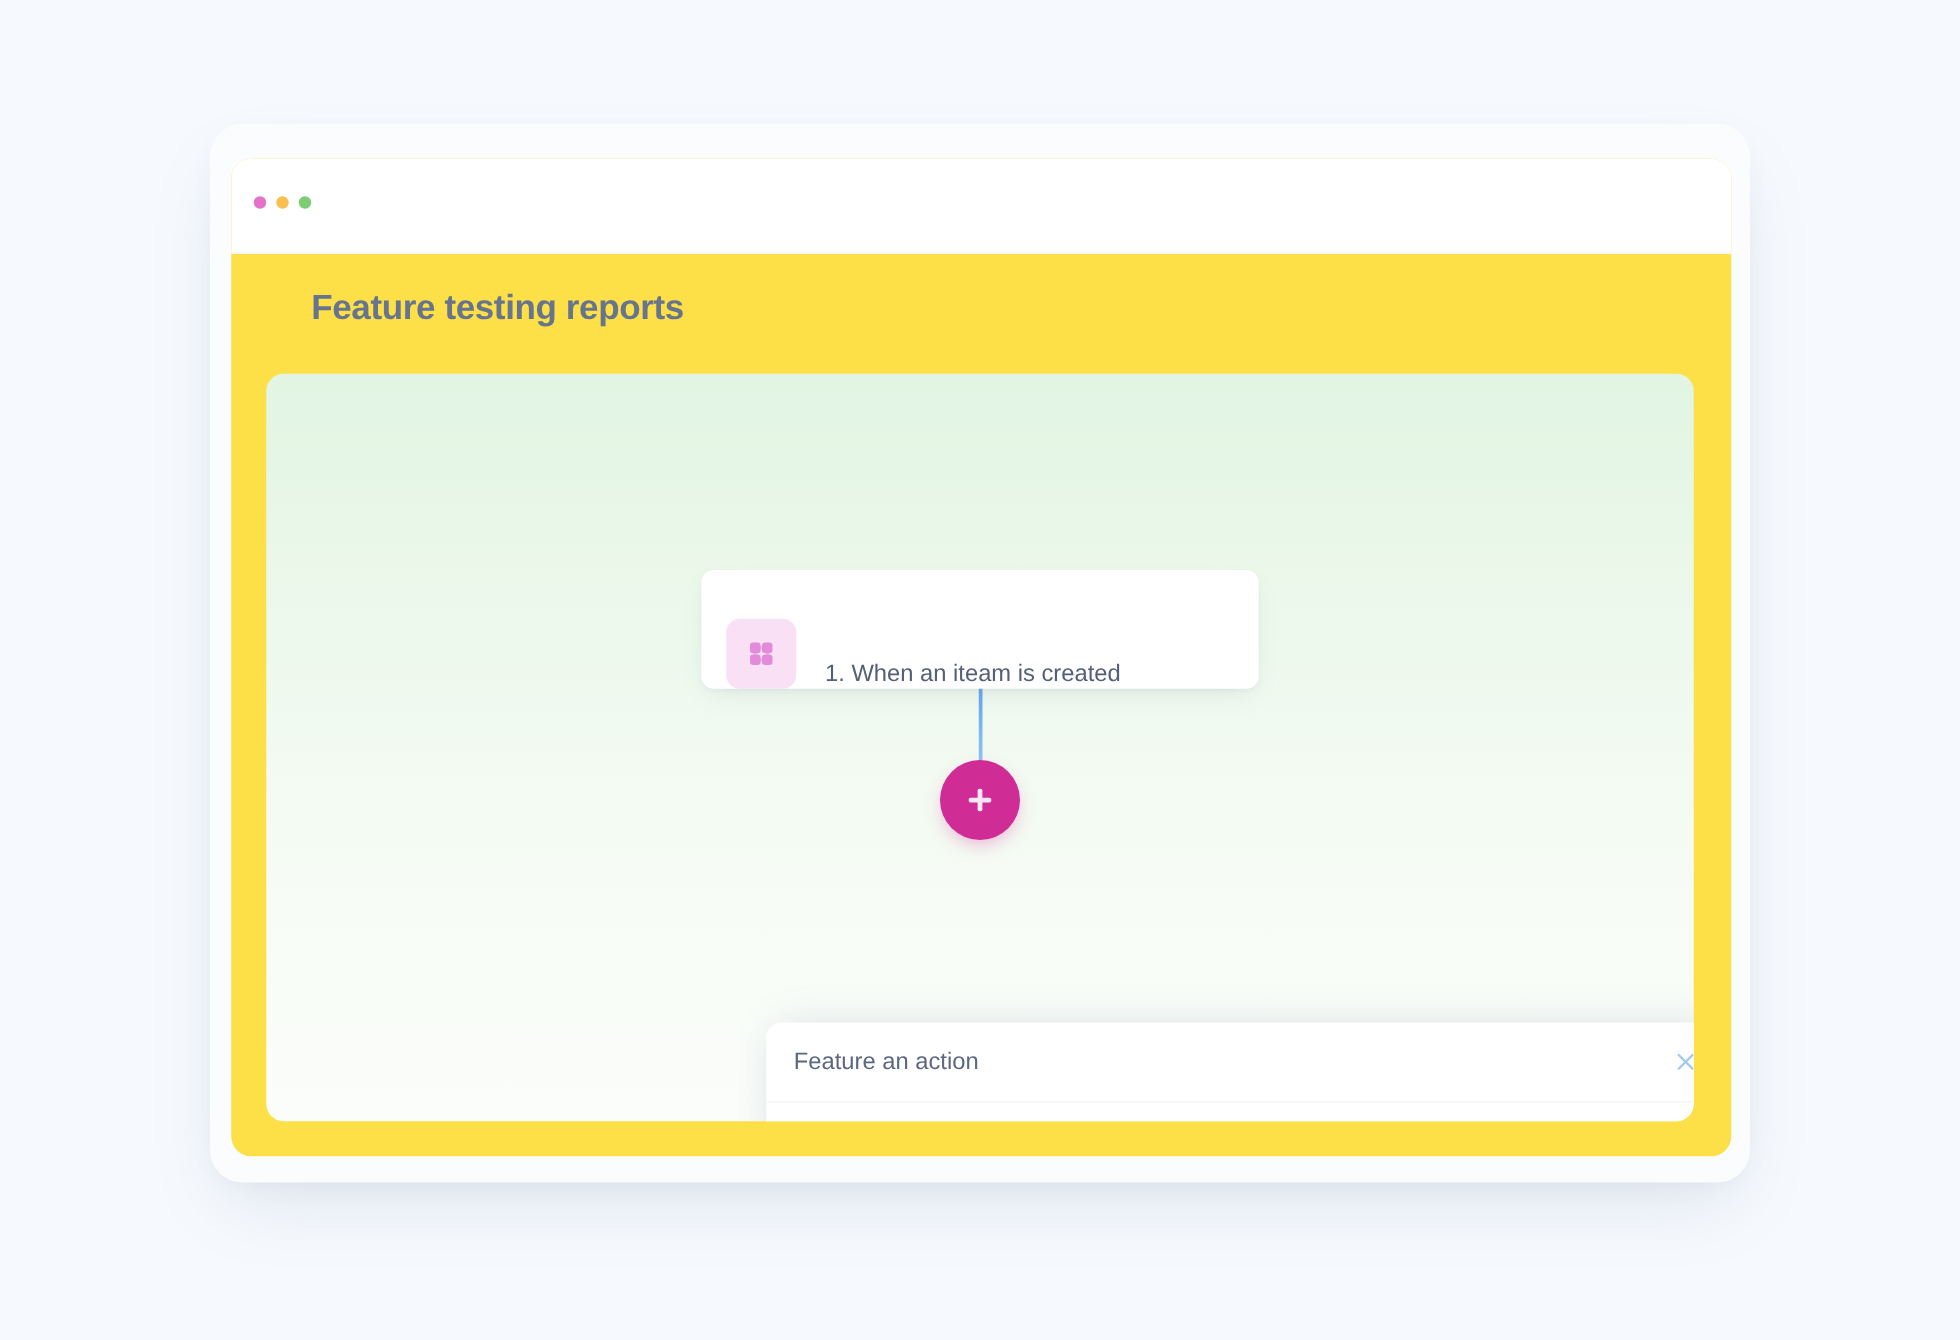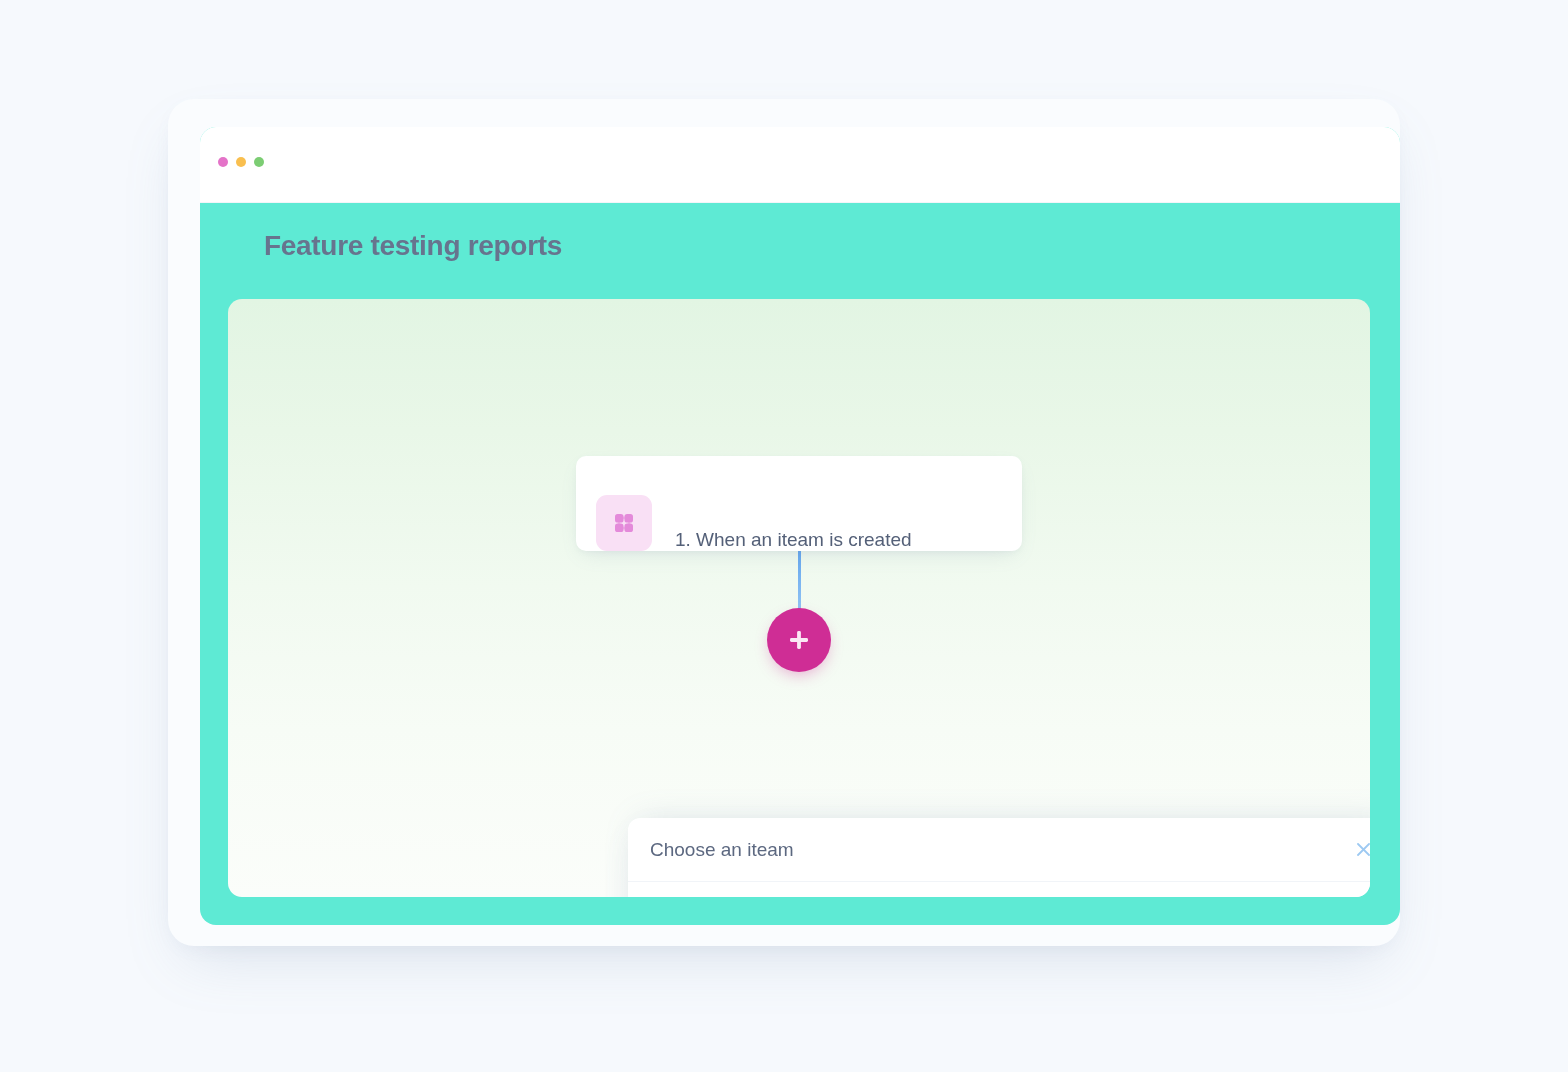--- a/index.html
+++ b/index.html
@@ -25,25 +25,25 @@
     height: 847px;
     background: #fafcfe;
     border-radius: 26px;
     box-shadow: 0 26px 60px -18px rgba(120, 140, 175, 0.22),
                 0 6px 22px -10px rgba(120, 140, 175, 0.14);
   }
 
   
   .browser-window {
     position: absolute;
-    left: 200px;
+    left: 185px;
     top: 127px;
     width: 1200px;
     height: 798px;
-    background: #5eead4;
+    background: #fde047;
     border-radius: 16px;
     overflow: hidden;
   }
 
   
   .titlebar {
     position: absolute;
     left: 0; top: 0;
     width: 100%;
     height: 76px;
@@ -235,21 +235,21 @@
     <button class="plus-button">
       <svg width="28" height="28" viewBox="0 0 28 28" aria-hidden="true">
         <rect x="12.1" y="5" width="3.8" height="18" rx="1.4" fill="#fbe7f4"></rect>
         <rect x="5" y="12.1" width="18" height="3.8" rx="1.4" fill="#fbe7f4"></rect>
       </svg>
     </button>
 
     <div class="action-panel">
 
       <div class="panel-header">
-        <span class="panel-title">Choose an iteam</span>
+        <span class="panel-title">Feature an action</span>
         <button class="panel-close">
           <svg width="17" height="17" viewBox="0 0 17 17" aria-hidden="true">
             <line x1="3" y1="3" x2="14" y2="14" stroke="#9dc9f2" stroke-width="1.8" stroke-linecap="round"></line>
             <line x1="14" y1="3" x2="3" y2="14" stroke="#9dc9f2" stroke-width="1.8" stroke-linecap="round"></line>
           </svg>
         </button>
       </div>
 
       <div class="panel-body">
 

